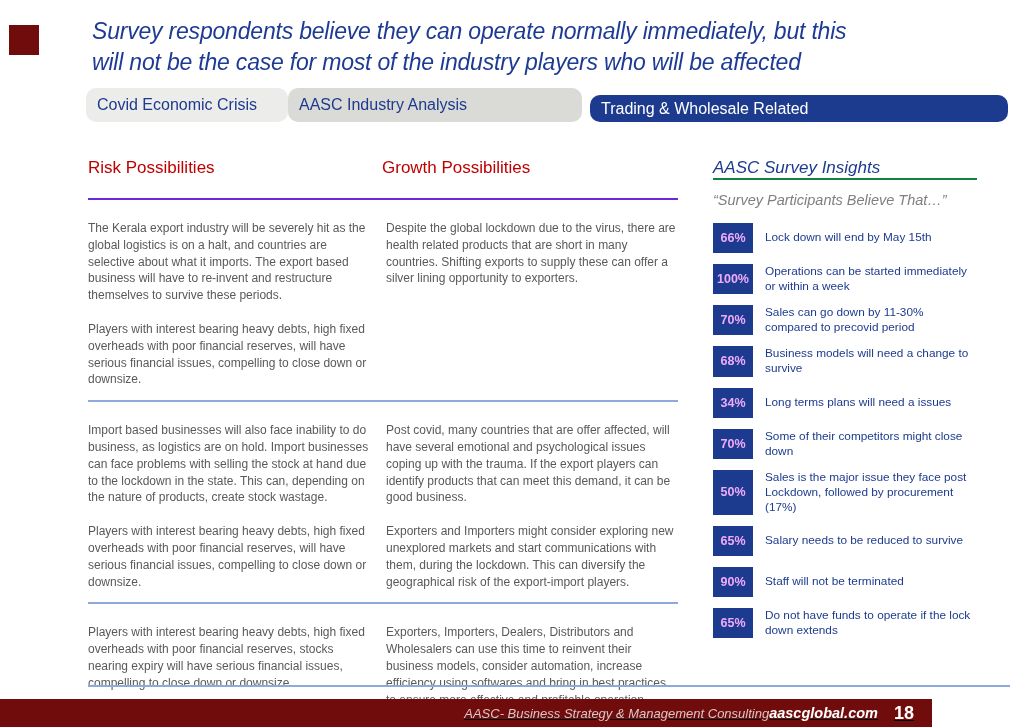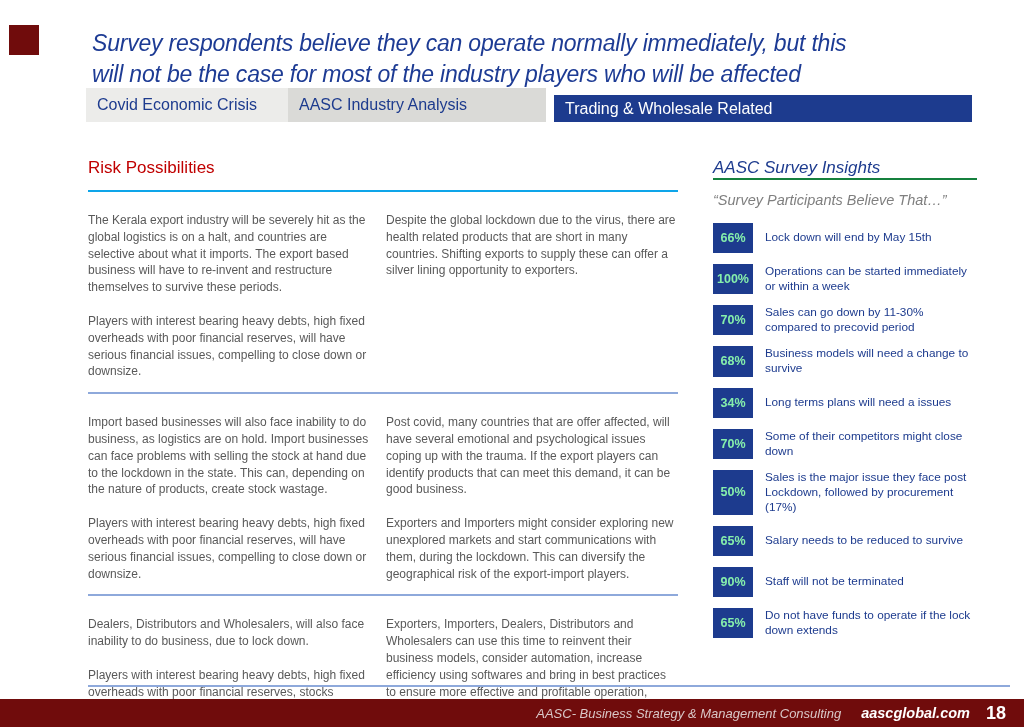--- a/index.html
+++ b/index.html
@@ -2,61 +2,61 @@
 <html><head>
 <meta charset="utf-8">
 <style>
   * { margin:0; padding:0; box-sizing:border-box; }
   html,body { background:#ffffff; }
   body { font-family:"Liberation Sans", sans-serif; }
   .slide { position:relative; width:1024px; height:727px; background:#ffffff; overflow:hidden; }
 
   .logo-mark { position:absolute; left:9px; top:25px; width:30px; height:30px; background:#700c0c; }
 
-  .title { position:absolute; left:92px; top:28px; width:890px; font-size:23px;
+  .title { position:absolute; left:92px; top:16px; width:890px; font-size:23px;
            font-style:italic; font-weight:500; color:#1d3b94; line-height:1.33; letter-spacing:-0.2px; }
 
   .tabs { position:absolute; left:86px; top:88px; height:34px; display:flex; }
-  .tab { display:flex; align-items:center; padding-left:11px; font-size:16px; color:#1d3b8e; }
+  .tab { display:flex; align-items:center; padding-left:11px; font-size:16px; color:#1d3b8e;border-radius:10px; }
   .tab-1 { width:202px; background:#ececea; }
-  .tab-2 { width:258px; background:#dadad7; }
+  .tab-2 { width:294px; background:#dadad7; }
   .tab-gap { width:8px; background:#ffffff; }
   .tab-3 { width:418px; background:#1d3b8e; color:#ffffff;margin-top:7px; }
 
   .main { position:absolute; left:88px; top:158px; width:590px; }
-  .col-heads { display:grid; grid-template-columns:294px 1fr; padding-bottom:12px;
-               border-bottom:2px solid #0ea5e9; }
+  .col-heads { display:grid; grid-template-columns:294px 1fr; padding-bottom:20px;
+               border-bottom:2px solid #6d28d9; }
   .col-head { font-size:17px; color:#c00000; font-weight:500; }
   .sec-row { display:grid; grid-template-columns:284px 1fr; column-gap:14px;
              padding:20px 0 12px; border-bottom:2px solid #8ea9db; }
   .sec-row.last { border-bottom:none; }
   .row-1 { min-height:169px; }
   .row-2 { min-height:180px; }
   .row-3 { min-height:150px; }
   .cell p { font-size:12px; line-height:1.4; color:#595959; margin-bottom:17px; }
   .cell p:last-child { margin-bottom:0; }
 
   .bottom-line { position:absolute; left:88px; top:685px; width:922px; height:2px; background:#8ea9db; }
 
   .insights { position:absolute; left:713px; top:158px; width:264px; }
   .insights-head { font-size:17px; color:#1d3b8e; font-weight:500; 
                    border-bottom:2px solid #15803d;font-style:italic; }
   .insights-quote { margin:12px 0 15px; font-size:14.5px; font-style:italic; color:#7f7f7f; }
   .insight-list { display:flex; flex-direction:column; gap:11px; }
   .insight-row { display:flex; gap:12px; align-items:stretch; }
-  .insight-badge { width:40px; min-height:30px; flex:0 0 40px; background:#1d3b8e; color:#86efac;
+  .insight-badge { width:40px; min-height:30px; flex:0 0 40px; background:#1d3b8e; color:#f0abfc;
                    font-weight:bold; font-size:12.5px; display:flex; align-items:center;
                    justify-content:center; }
   .insight-text { width:210px; font-size:11.8px; line-height:1.28; color:#1d3b8e;
                   align-self:center; }
 
-  .footer { position:absolute; left:0; bottom:0; width:1024px; height:28px; background:#700c0c;
-            display:flex; align-items:center; justify-content:flex-end; padding-right:18px; }
+  .footer { position:absolute; left:0; bottom:0; width:932px; height:28px; background:#700c0c;
+            display:flex; align-items:center; justify-content:flex-end; padding-right:18px;text-decoration:underline; }
   .footer-company { font-size:13px; font-style:italic; color:#d9c7c7; }
-  .footer-site { font-size:14.5px; font-style:italic; font-weight:bold; color:#ffffff; margin-left:20px; }
+  .footer-site { font-size:14.5px; font-style:italic; font-weight:bold; color:#ffffff; margin-left:0; }
   .footer-page { font-size:18px; font-weight:bold; color:#ffffff; margin-left:16px; }
 </style>
 </head>
 <body>
 
 <div class="slide">
 
   <div class="logo-mark"></div>
 
   <div class="title">
@@ -73,20 +73,21 @@
     </div>
     <div class="tab-gap"></div>
     <div class="tab tab-3">
       <span>Trading &amp; Wholesale Related</span>
     </div>
   </div>
 
   <div class="main">
     <div class="col-heads">
       <div class="col-head">Risk Possibilities</div>
+      <div class="col-head">Growth Possibilities</div>
     </div>
 
     <div class="sec-row row-1">
       <div class="cell">
         <p>The Kerala export industry will be severely hit as the global logistics is on a halt, and countries are selective about what it imports. The export based business will have to re-invent and restructure themselves to survive these periods.</p>
         <p>Players with interest bearing heavy debts, high fixed overheads with poor financial reserves, will have serious financial issues, compelling to close down or downsize.</p>
       </div>
       <div class="cell">
         <p>Despite the global lockdown due to the virus, there are health related products that are short in many countries. Shifting exports to supply these can offer a silver lining opportunity to exporters.</p>
       </div>
@@ -98,21 +99,20 @@
         <p>Players with interest bearing heavy debts, high fixed overheads with poor financial reserves, will have serious financial issues, compelling to close down or downsize.</p>
       </div>
       <div class="cell">
         <p>Post covid, many countries that are offer affected, will have several emotional and psychological issues coping up with the trauma. If the export players can identify products that can meet this demand, it can be good business.</p>
         <p>Exporters and Importers might consider exploring new unexplored markets and start communications with them, during the lockdown. This can diversify the geographical risk of the export-import players.</p>
       </div>
     </div>
 
     <div class="sec-row row-3 last">
       <div class="cell">
-        <p>Dealers, Distributors and Wholesalers, will also face inability to do business, due to lock down.</p>
         <p>Players with interest bearing heavy debts, high fixed overheads with poor financial reserves, stocks nearing expiry will have serious financial issues, compelling to close down or downsize.</p>
         <p>Payment collection will be a major challenge.</p>
       </div>
       <div class="cell">
         <p>Exporters, Importers, Dealers, Distributors and Wholesalers can use this time to reinvent their business models, consider automation, increase efficiency using softwares and bring in best practices to ensure more effective and profitable operation, which can go a long way, post covid crisis.</p>
       </div>
     </div>
   </div>
 
   <div class="bottom-line"></div>

